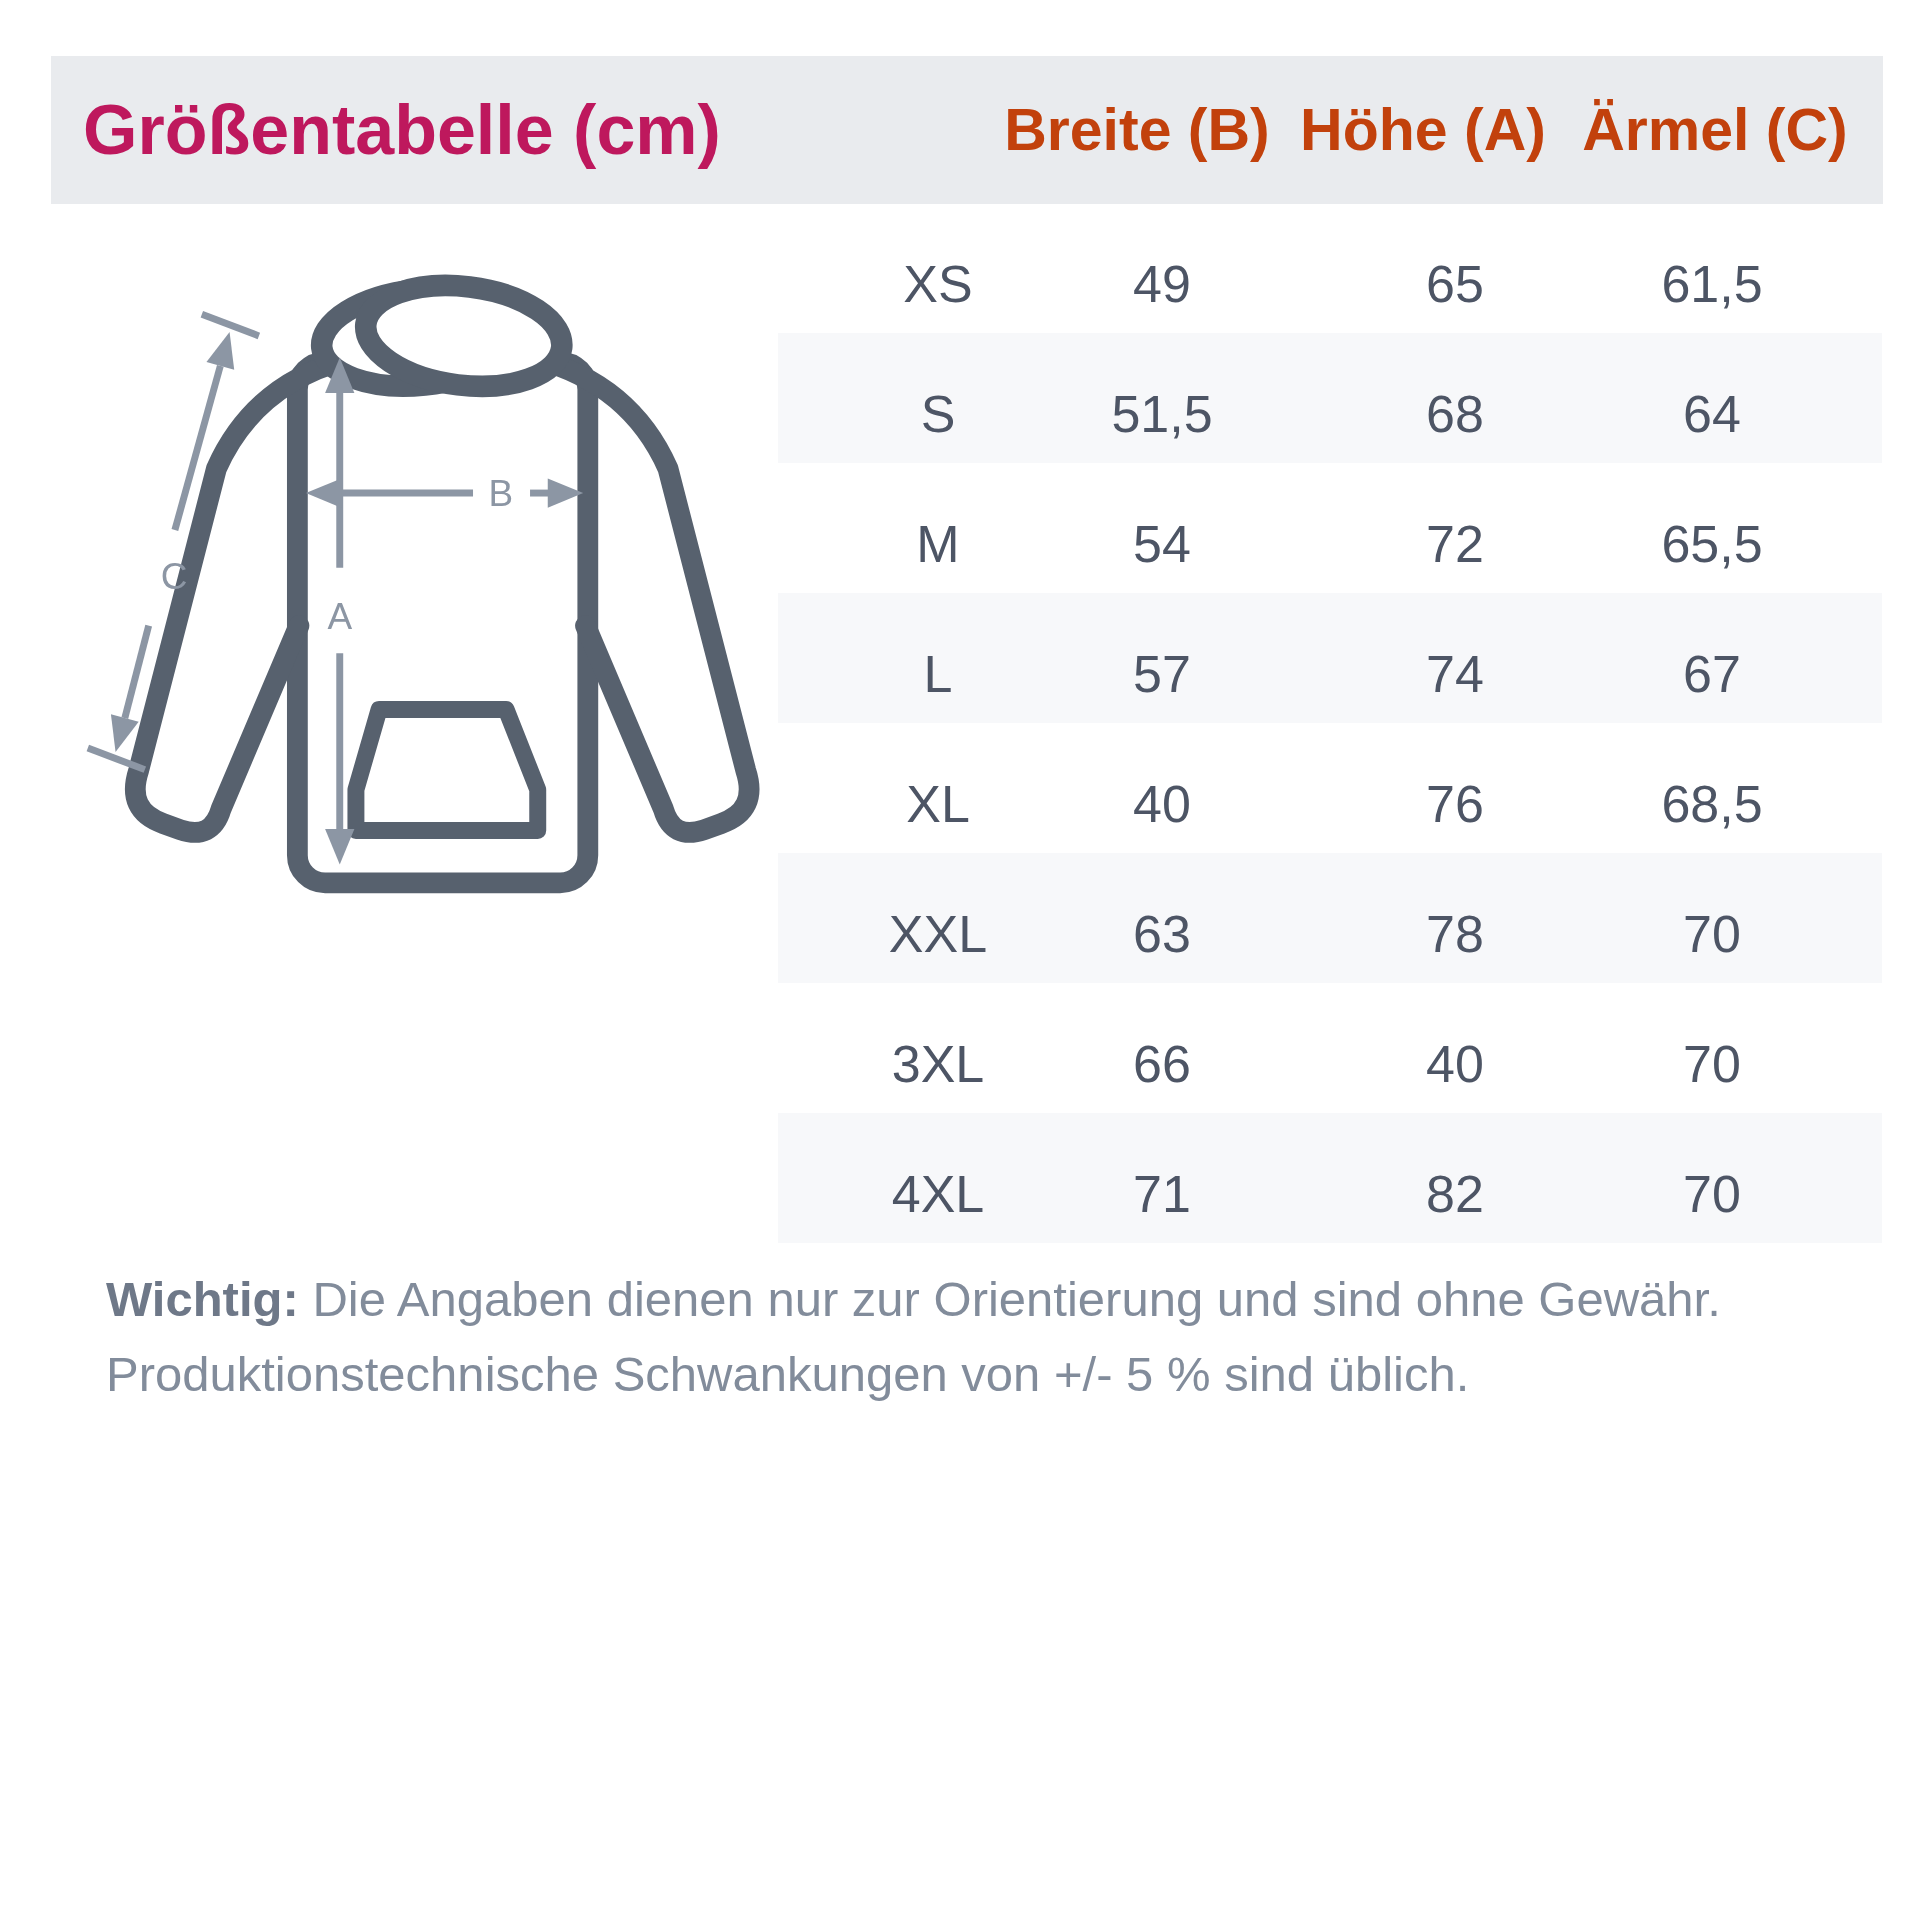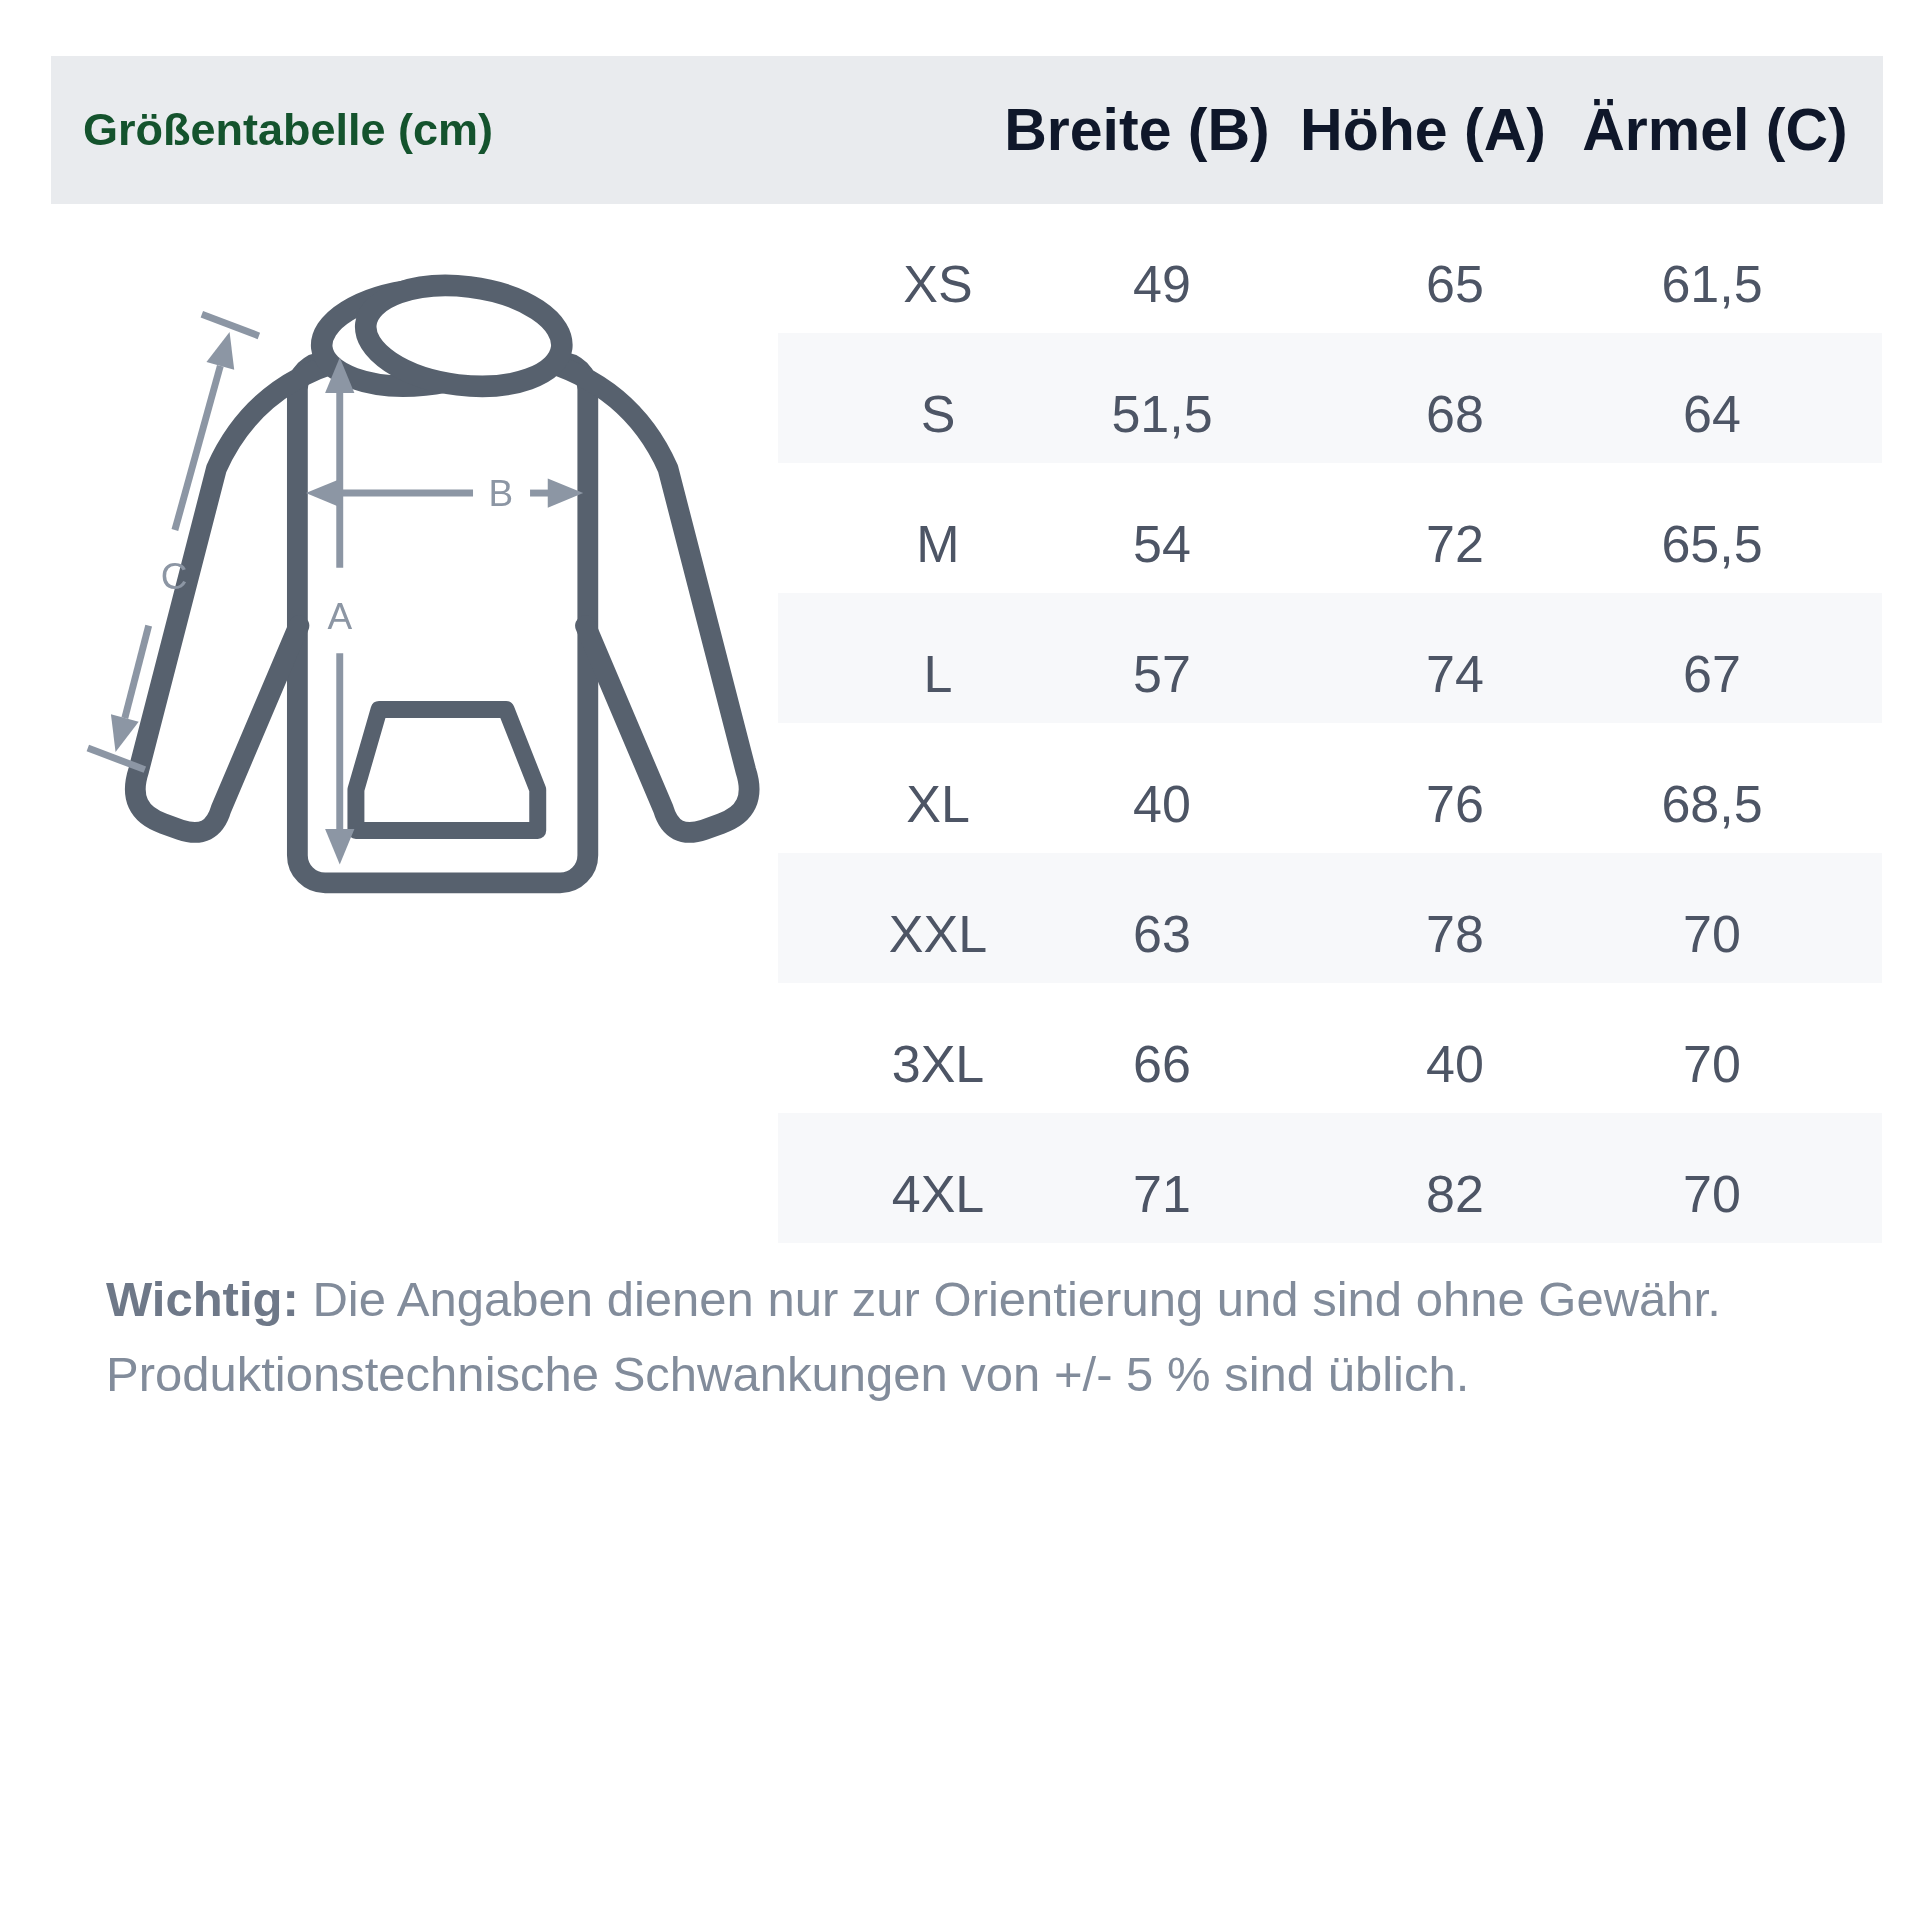--- a/index.html
+++ b/index.html
@@ -2,23 +2,23 @@
 <html style="font-size:12.3px"><head>
 <meta charset="utf-8">
 <style>
   html,body{margin:0;padding:0;background:#ffffff;}
   .sheet{position:relative;width:1926px;height:1926px;background:#ffffff;
          font-family:"Liberation Sans",sans-serif;overflow:hidden;}
 
   
   .header-band{position:absolute;left:51px;top:56px;width:1832px;height:148px;background:#e9ebee;}
   .title{position:absolute;left:32px;top:0;height:184px;line-height:148px;
-         font-size:45px;font-weight:bold;color:#14532d;white-space:nowrap;}
+         font-size:70px;font-weight:bold;color:#be185d;white-space:nowrap;}
   .hcol{position:absolute;top:0;height:148px;line-height:148px;font-size:59px;font-weight:bold;
-        color:#0f172a;transform:translateX(-50%);white-space:nowrap;}
+        color:#c2410c;transform:translateX(-50%);white-space:nowrap;}
   .hcol.b{left:1086px}
   .hcol.h{left:1372px}
   .hcol.c{left:1664px}
 
   
   .rows{position:absolute;left:778px;top:203px;width:1104px;}
   .row{position:relative;height:130px;}
   .row:nth-child(even){background:#f7f8fa;}
   .cell{position:absolute;top:16px;height:130px;line-height:130px;font-size:52px;color:#4d5565;
         transform:translateX(-50%);white-space:nowrap;}

